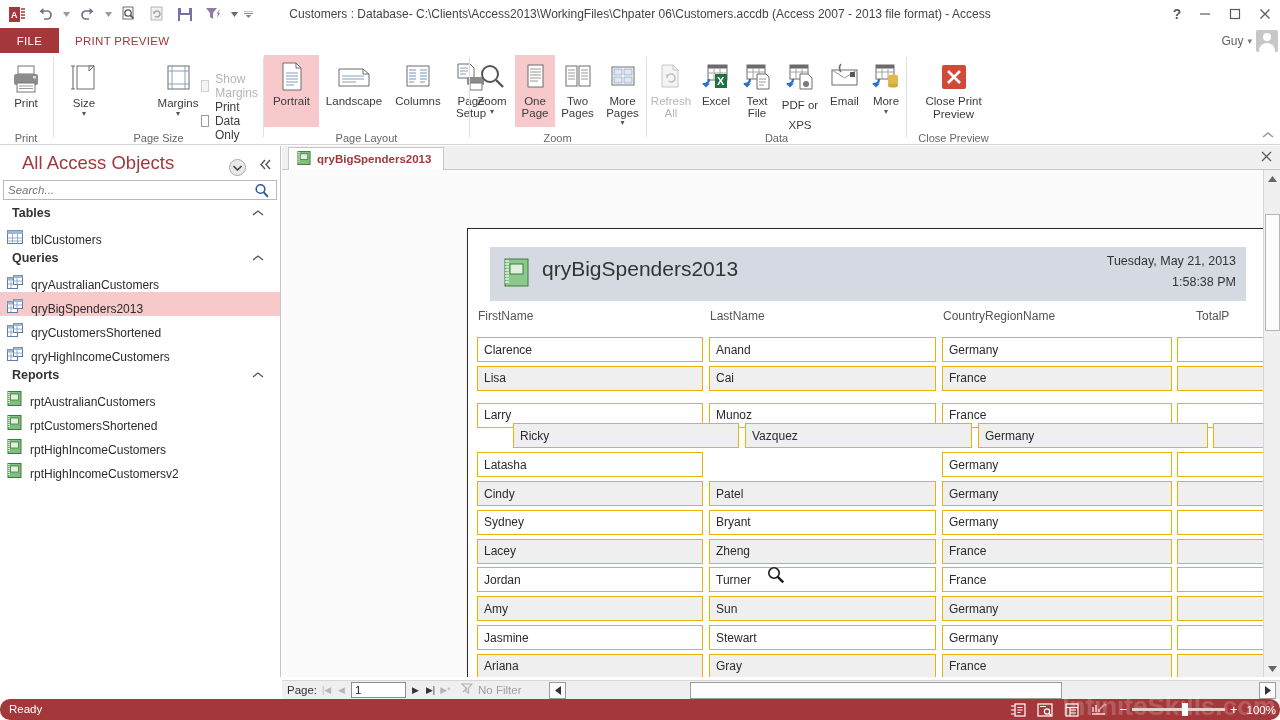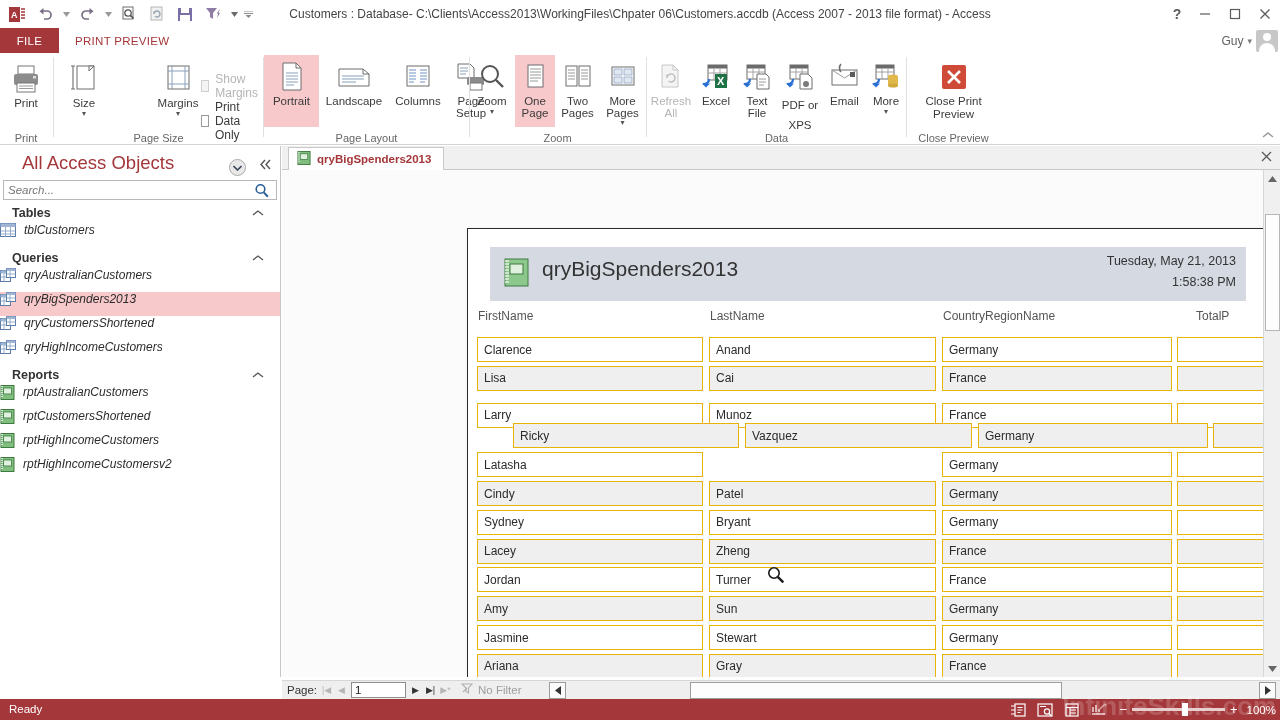--- a/index.html
+++ b/index.html
@@ -86,21 +86,21 @@
   .nav-collapse { position:absolute; right:8px; top:13px; font-size:13px; color:#555; line-height:14px; }
   .nav-search { position:absolute; left:3px; top:34px; width:274px; height:20px;
                 border:1px solid #b8b8b8; background:#fff; display:flex; align-items:center; }
   .nav-search input { border:0; outline:0; width:240px; height:18px; margin-left:4px;
     font-family:"Liberation Sans", sans-serif; font-size:11.5px; font-style:italic; color:#777; background:transparent; }
   .nav-search .mag { width:30px; display:flex; align-items:center; justify-content:center; }
   .nav-list { position:absolute; left:0; top:56px; width:280px; bottom:0; overflow:hidden; }
   .nav-grp { height:21px; display:flex; align-items:center; position:relative; }
   .nav-grp-lbl { font-size:12.5px; font-weight:bold; color:#333; margin-left:12px; }
   .nav-grp-chev { position:absolute; right:16px; font-size:11px; color:#555; }
-  .nav-item { height:24px; display:flex; align-items:flex-start; padding-left:0; gap:8px;font-style:italic; }
+  .nav-item { height:24px; display:flex; align-items:flex-end; padding-left:7px; gap:8px; }
   .nav-item.active { background:#f7c9cb; }
   .nav-item-lbl { font-size:12px; color:#2b2b2b; }
 
   
   .tabstrip { position:absolute; left:282px; top:146px; width:998px; height:24px;
               background:#f0f0f0; border-bottom:1px solid #c8c8c8; }
   .doctab {
     position:absolute; left:6px; top:1px; height:23px; padding:0 12px 0 8px;
     background:#fff; border:1px solid #c8c8c8; border-bottom:none;
     display:flex; align-items:center; gap:6px;
@@ -151,21 +151,21 @@
              display:flex; align-items:center; gap:4px; padding-left:5px; }
   .pn-lbl { font-size:11.5px; color:#333; }
   .pn-arrow { font-size:9px; color:#333; width:11px; text-align:center; }
   .pn-arrow.dis { color:#b6b6b6; }
   .pn-input { width:55px; height:16px; border:1px solid #8d8d8d; background:#fff;
               font-size:11.5px; padding-left:3px; outline:none;
               font-family:"Liberation Sans", sans-serif; color:#222; }
   .pn-filter { display:flex; align-items:center; gap:4px; margin-left:6px; color:#9e9e9e; font-size:11.5px; }
 
   
-  .statusbar { position:absolute; left:0; bottom:0; width:1280px; height:21px; background:#a4373a; }
+  .statusbar { position:absolute; left:0; bottom:0; width:1280px; height:21px; background:#a4373a;border-radius:10px; }
   .status-txt { position:absolute; left:9px; top:4px; font-size:11.5px; color:#fff; }
   .status-right { position:absolute; right:4px; top:0; height:21px; display:flex; align-items:center; gap:3px; }
   .view-btn { width:24px; height:21px; display:flex; align-items:center; justify-content:center; }
   .zoomctl { display:flex; align-items:center; gap:5px; margin-left:5px; }
   .zoom-sign { color:#fff; font-size:13px; line-height:13px; }
   .zoom-track { width:93px; height:3px; background:#e7cfd0; position:relative; }
   .zoom-thumb { position:absolute; left:50px; top:-5px; width:6px; height:13px; background:#fff; }
   .zoom-pct { color:#fff; font-size:11.5px; margin-left:4px; }
 
   .watermark {

